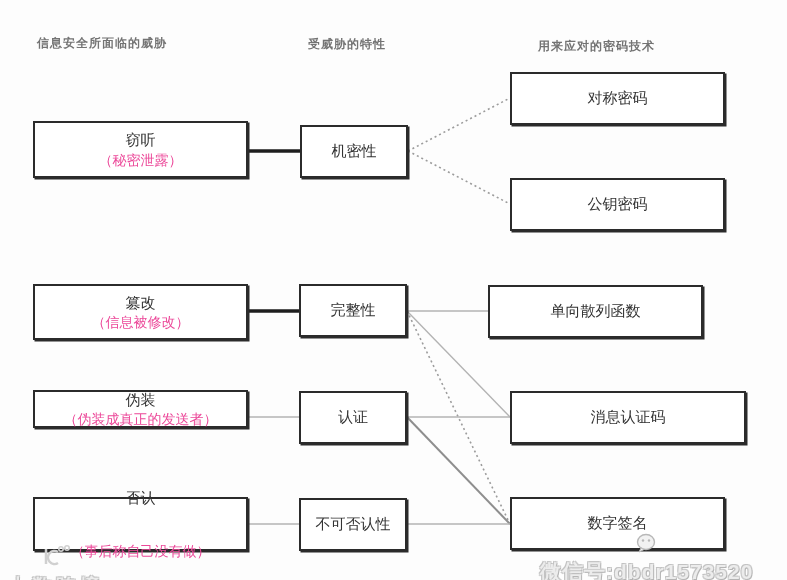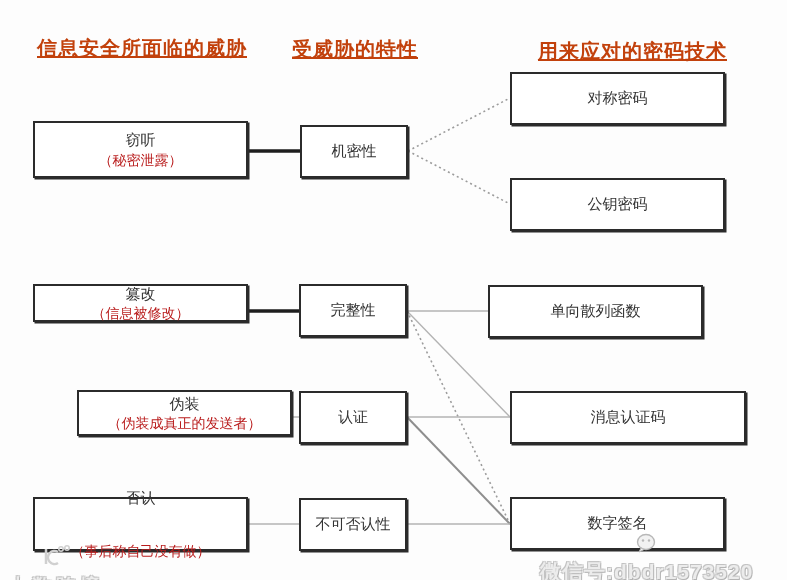--- a/index.html
+++ b/index.html
@@ -18,26 +18,25 @@
     background: #fdfdfd;
   }
   #edges {
     position: absolute;
     left: 0; top: 0;
     z-index: 1;
   }
   .col-header {
     position: absolute;
     z-index: 2;
-    font-size: 20px;
+    font-size: 12px;
     font-weight: bold;
-    color: #c2410c;
+    color: #737373;
     letter-spacing: 1px;
     white-space: nowrap;
-    text-decoration: underline;
   }
   .node-box {
     position: absolute;
     z-index: 2;
     background: #ffffff;
     border: 2px solid #2b2b2b;
     box-shadow: 1.5px 1.5px 0 #2b2b2b;
     box-sizing: border-box;
     display: flex;
     flex-direction: column;
@@ -46,21 +45,21 @@
     text-align: center;
   }
   .box-title {
     font-size: 15px;
     color: #333333;
     line-height: 1.35;
     white-space: nowrap;
   }
   .box-sub {
     font-size: 14px;
-    color: #b91c1c;
+    color: #ec4899;
     line-height: 1.3;
     white-space: nowrap;
   }
   .wm {
     position: absolute;
     z-index: 3;
     display: flex;
     align-items: center;
     gap: 5px;
     pointer-events: none;
@@ -91,32 +90,32 @@
       <line x1="408" y1="151" x2="510" y2="204" stroke="#9c9c9c" stroke-width="1.6" stroke-dasharray="2,3"></line>
       <line x1="407" y1="311" x2="510" y2="311" stroke="#b3b3b3" stroke-width="1.4"></line>
       <line x1="407" y1="311" x2="510" y2="417" stroke="#b3b3b3" stroke-width="1.4"></line>
       <line x1="407" y1="311" x2="510" y2="524" stroke="#9c9c9c" stroke-width="1.6" stroke-dasharray="2,3"></line>
       <line x1="407" y1="417" x2="510" y2="417" stroke="#b3b3b3" stroke-width="1.4"></line>
       <line x1="407" y1="417" x2="510" y2="524" stroke="#8e8e8e" stroke-width="2"></line>
       <line x1="407" y1="524" x2="510" y2="524" stroke="#b3b3b3" stroke-width="1.4"></line>
     </svg>
 
   <div class="col-header" style="left:37px; top:35px;">信息安全所面临的威胁</div>
-  <div class="col-header" style="left:292px; top:36px;">受威胁的特性</div>
+  <div class="col-header" style="left:308px; top:36px;">受威胁的特性</div>
   <div class="col-header" style="left:538px; top:38px;">用来应对的密码技术</div>
 
   <div class="node-box" style="left:33px; top:121px; width:215px; height:57px;">
     <div class="box-title">窃听</div>
     <div class="box-sub">（秘密泄露）</div>
   </div>
-  <div class="node-box" style="left:33px; top:284px; width:215px; height:38px;align-items:center;">
+  <div class="node-box" style="left:33px; top:284px; width:215px; height:56px;align-items:center;">
     <div class="box-title">篡改</div>
     <div class="box-sub">（信息被修改）</div>
   </div>
-  <div class="node-box" style="left:33px; top:390px; width:215px; height:46px;margin-left:44px;">
+  <div class="node-box" style="left:33px; top:390px; width:215px; height:38px;">
     <div class="box-title">伪装</div>
     <div class="box-sub">（伪装成真正的发送者）</div>
   </div>
   <div class="node-box" style="left:33px; top:497px; width:215px; height:54px;gap:33px;">
     <div class="box-title">否认</div>
     <div class="box-sub">（事后称自己没有做）</div>
   </div>
 
   <div class="node-box" style="left:300px; top:125px; width:108px; height:53px;">
     <div class="box-title">机密性</div>

